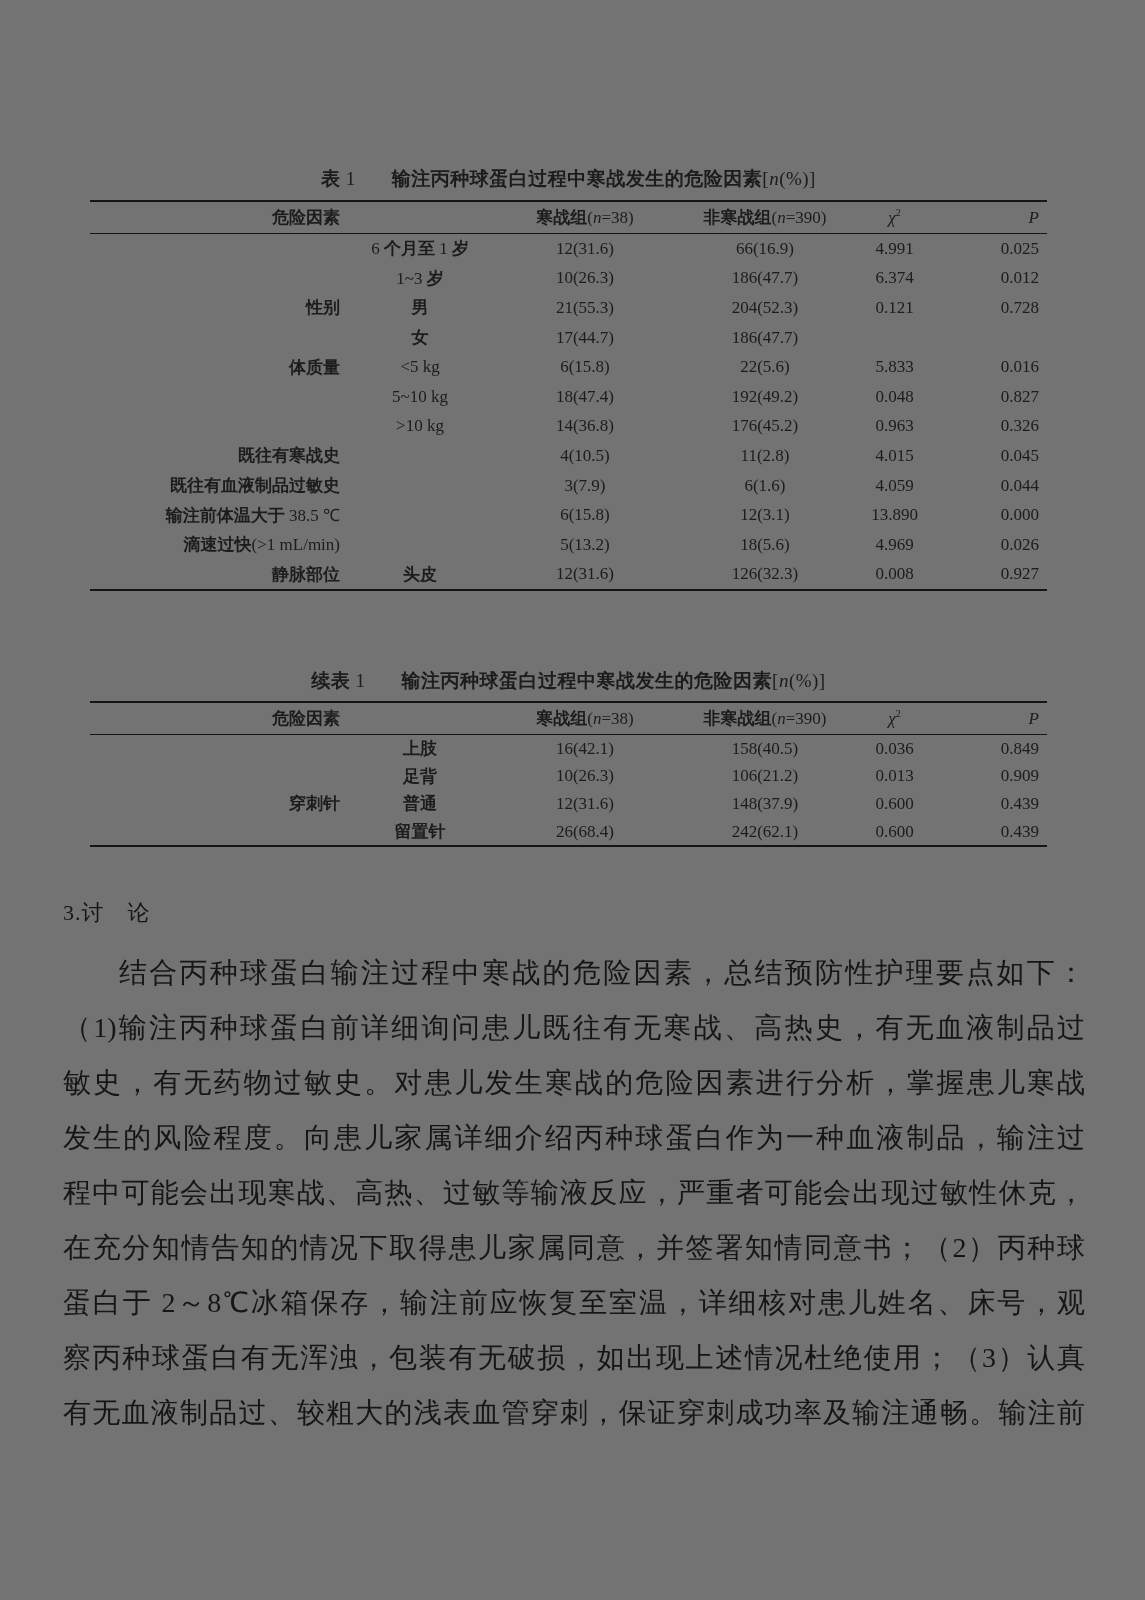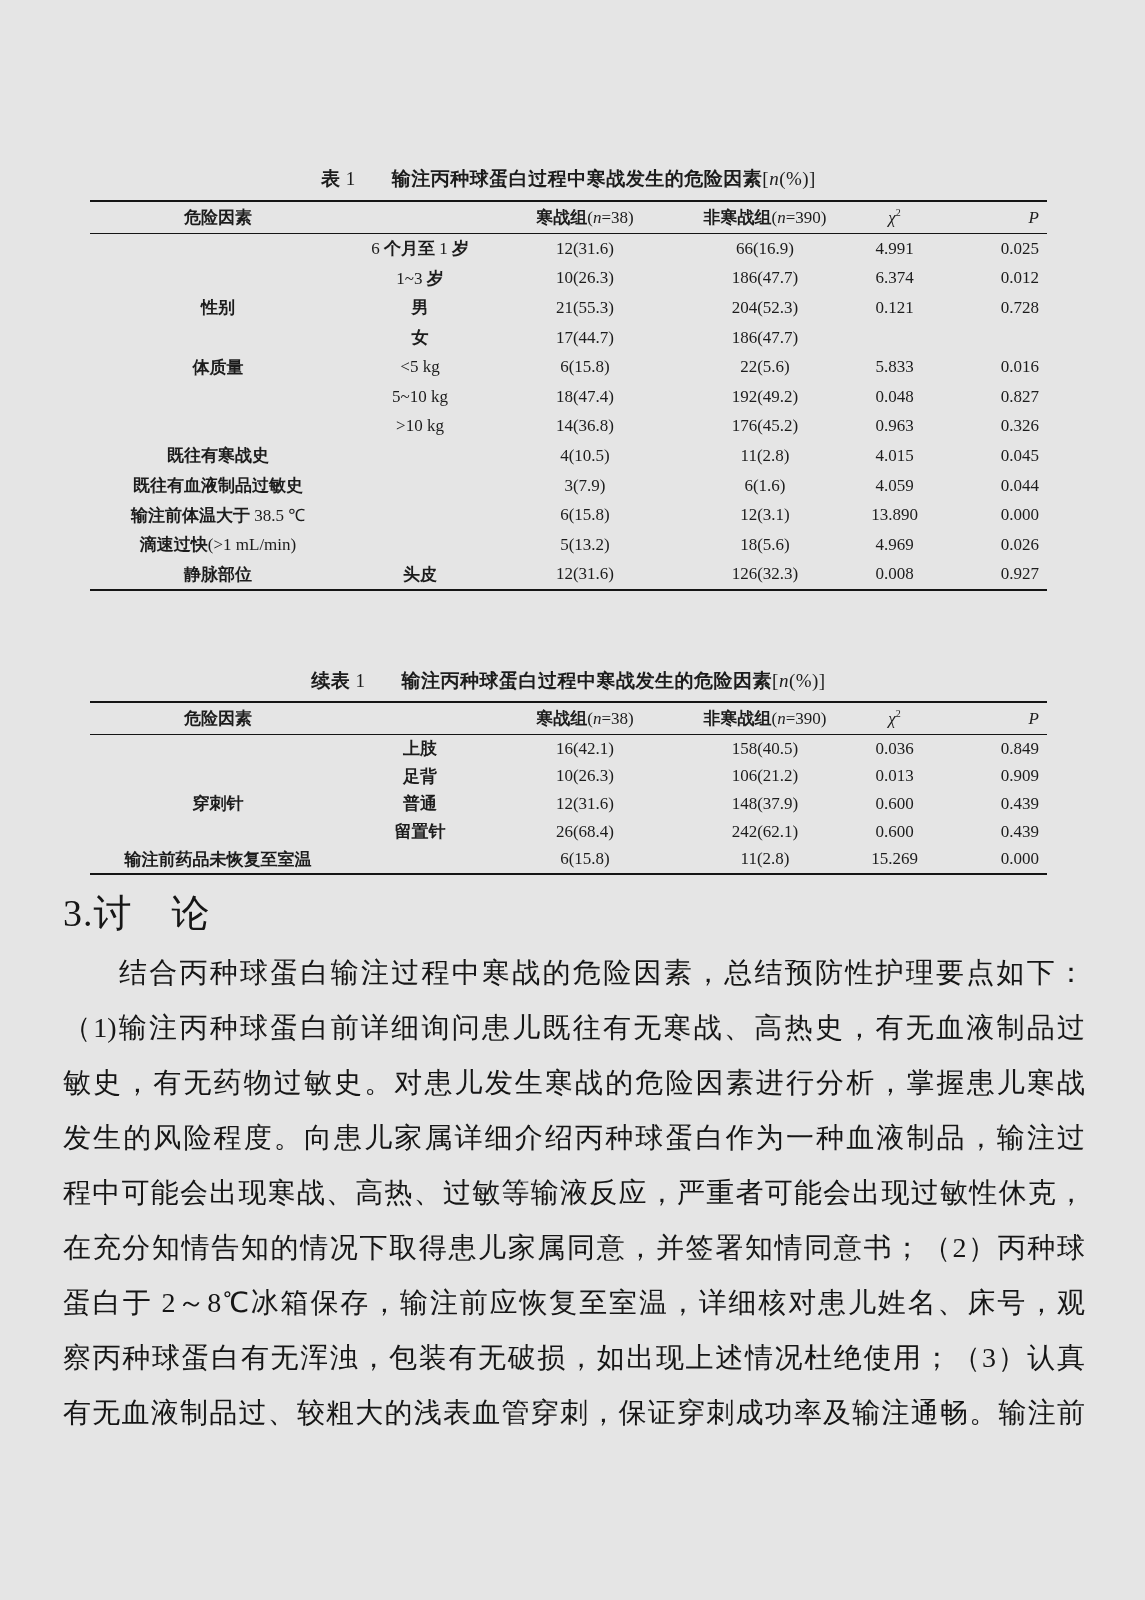--- a/index.html
+++ b/index.html
@@ -1,45 +1,45 @@
 <!DOCTYPE html>
 <html><head>
 <meta charset="utf-8">
 <style>
   html,body{margin:0;padding:0;background:#fff;}
-  .page{position:relative;width:1145px;height:1600px;background:#e5e5e5;color:#1c1c1c;overflow:hidden;}
+  .page{position:relative;width:1145px;height:1600px;background:#737373;color:#1c1c1c;overflow:hidden;}
 
   
   .caption{position:absolute;left:90px;width:957px;text-align:center;
            font-family:"Liberation Serif",serif;font-size:19px;letter-spacing:.5px;}
   #cap1{top:166px;} #cap2{top:668px;text-align:center;}
   .cap-gap{display:inline-block;width:36px;}
 
   
   table.paper{position:absolute;left:90px;width:957px;border-collapse:collapse;table-layout:fixed;
         font-family:"Liberation Serif",serif;font-size:17px;
         border-top:2.4px solid #151515;border-bottom:2.4px solid #151515;}
   #table1{top:200px;} #table2{top:701px;}
   table.paper thead tr{border-bottom:1.3px solid #151515;}
   th,td{padding:0;white-space:nowrap;font-weight:normal;}
   #table1 th{height:31px;} #table1 td{height:29.6px;}
   #table2 th{height:31px;} #table2 td{height:27.6px;}
-  .c0{text-align:center;padding-left:6px;}
+  .c0{text-align:right;padding-left:6px;}
   .c1,.c2,.c3{text-align:center;}
   .c4{text-align:center;padding-right:26px;}
   .c5{text-align:right;padding-right:8px;}
   th.c5{font-style:italic;}
   .cjk{font-family:"Liberation Sans",sans-serif;font-weight:700;}
   i.vn{font-family:"Liberation Serif",serif;font-style:italic;}
   sup{font-size:10px;line-height:0;}
 
   
   #discussion{position:absolute;left:63px;top:893px;width:1022px;
               font-family:"Liberation Serif",serif;color:#161616;}
-  .d-heading{font-size:38px;line-height:40px;letter-spacing:1px;}
+  .d-heading{font-size:22px;line-height:40px;letter-spacing:1px;}
   .d-body{margin-top:12px;}
   .p-line{font-size:28px;line-height:55px;height:55px;
           text-align:justify;text-align-last:justify;letter-spacing:0;}
   .p-line.indent{text-indent:56px;font-family:Liberation Serif, serif;}
 </style>
 </head>
 <body>
 
 <div class="page">
 
@@ -214,28 +214,20 @@
           <td class="c4">0.600</td>
           <td class="c5">0.439</td>
         </tr>
         <tr>
           <td class="c0"></td>
           <td class="c1"><span class="cjk">留置针</span></td>
           <td class="c2">26(68.4)</td>
           <td class="c3">242(62.1)</td>
           <td class="c4">0.600</td>
           <td class="c5">0.439</td>
-        </tr>
-        <tr>
-          <td class="c0"><span class="cjk">输注前药品未恢复至室温</span></td>
-          <td class="c1"></td>
-          <td class="c2">6(15.8)</td>
-          <td class="c3">11(2.8)</td>
-          <td class="c4">15.269</td>
-          <td class="c5">0.000</td>
         </tr>
       </tbody>
     </table>
 
   <div id="discussion">
     <div class="d-heading">3.讨　论</div>
     <div class="d-body">
         <div class="p-line indent">结合丙种球蛋白输注过程中寒战的危险因素，总结预防性护理要点如下：</div>
         <div class="p-line">（1)输注丙种球蛋白前详细询问患儿既往有无寒战、高热史，有无血液制品过</div>
         <div class="p-line">敏史，有无药物过敏史。对患儿发生寒战的危险因素进行分析，掌握患儿寒战</div>

